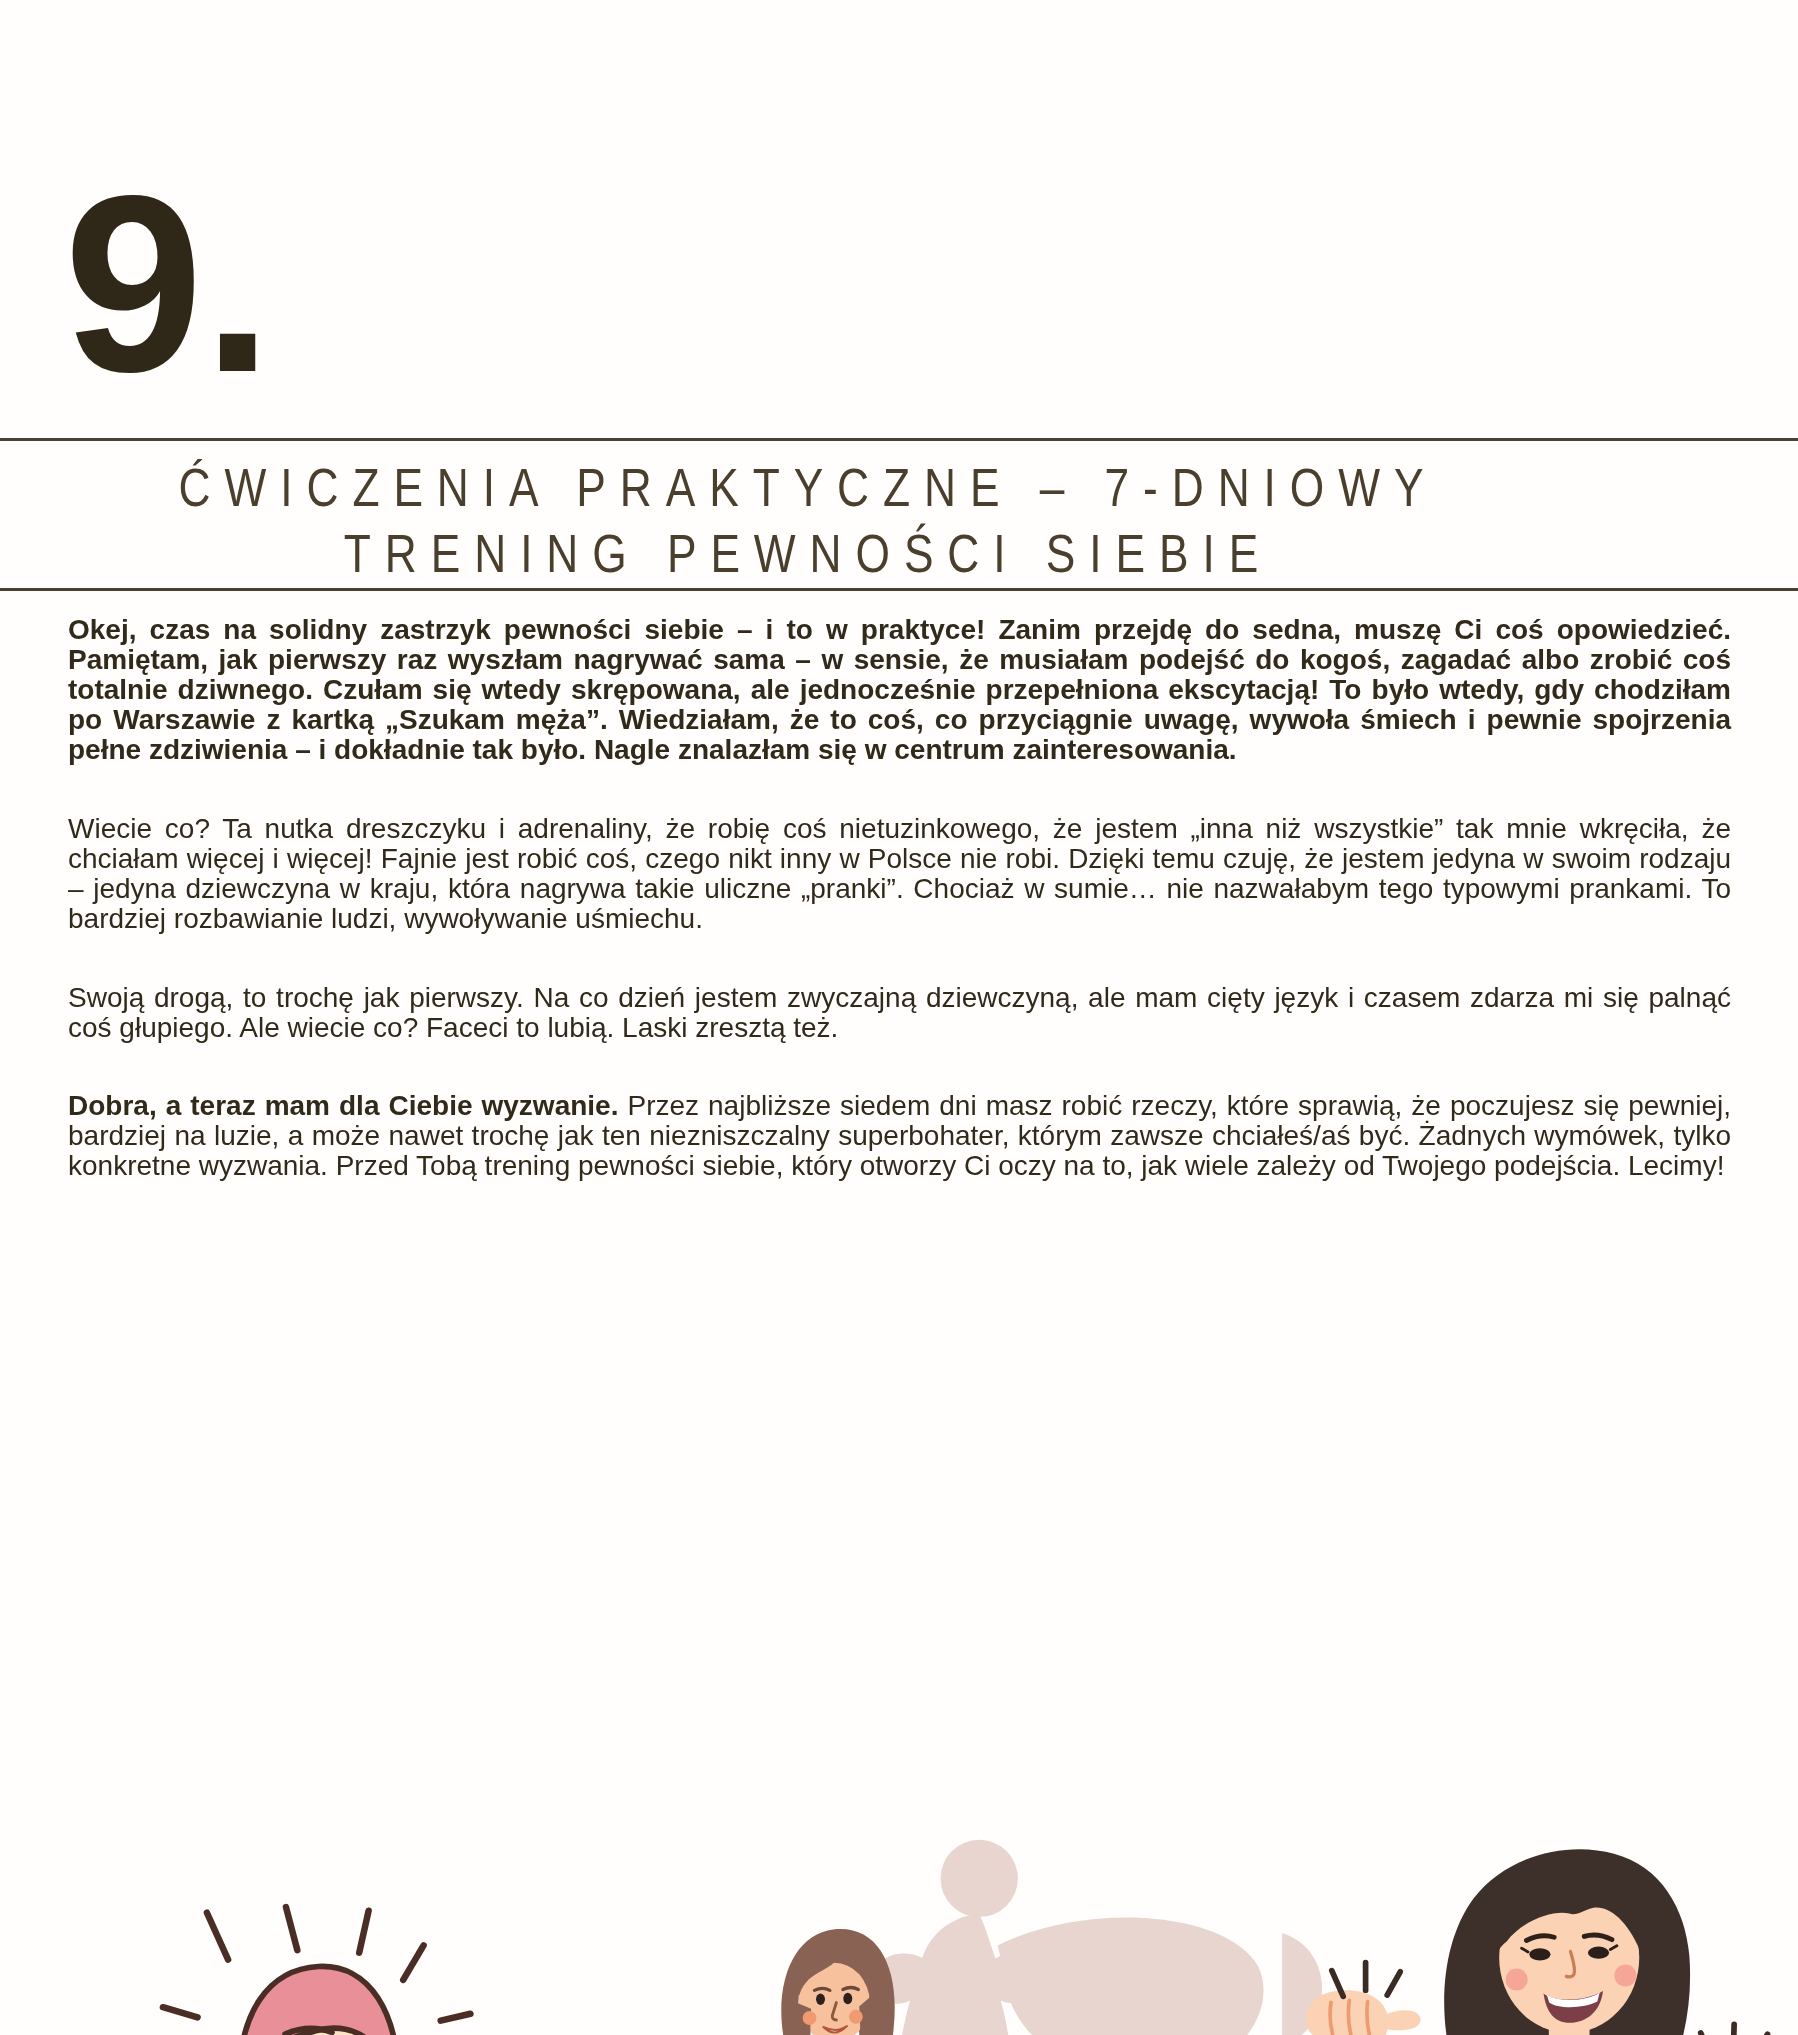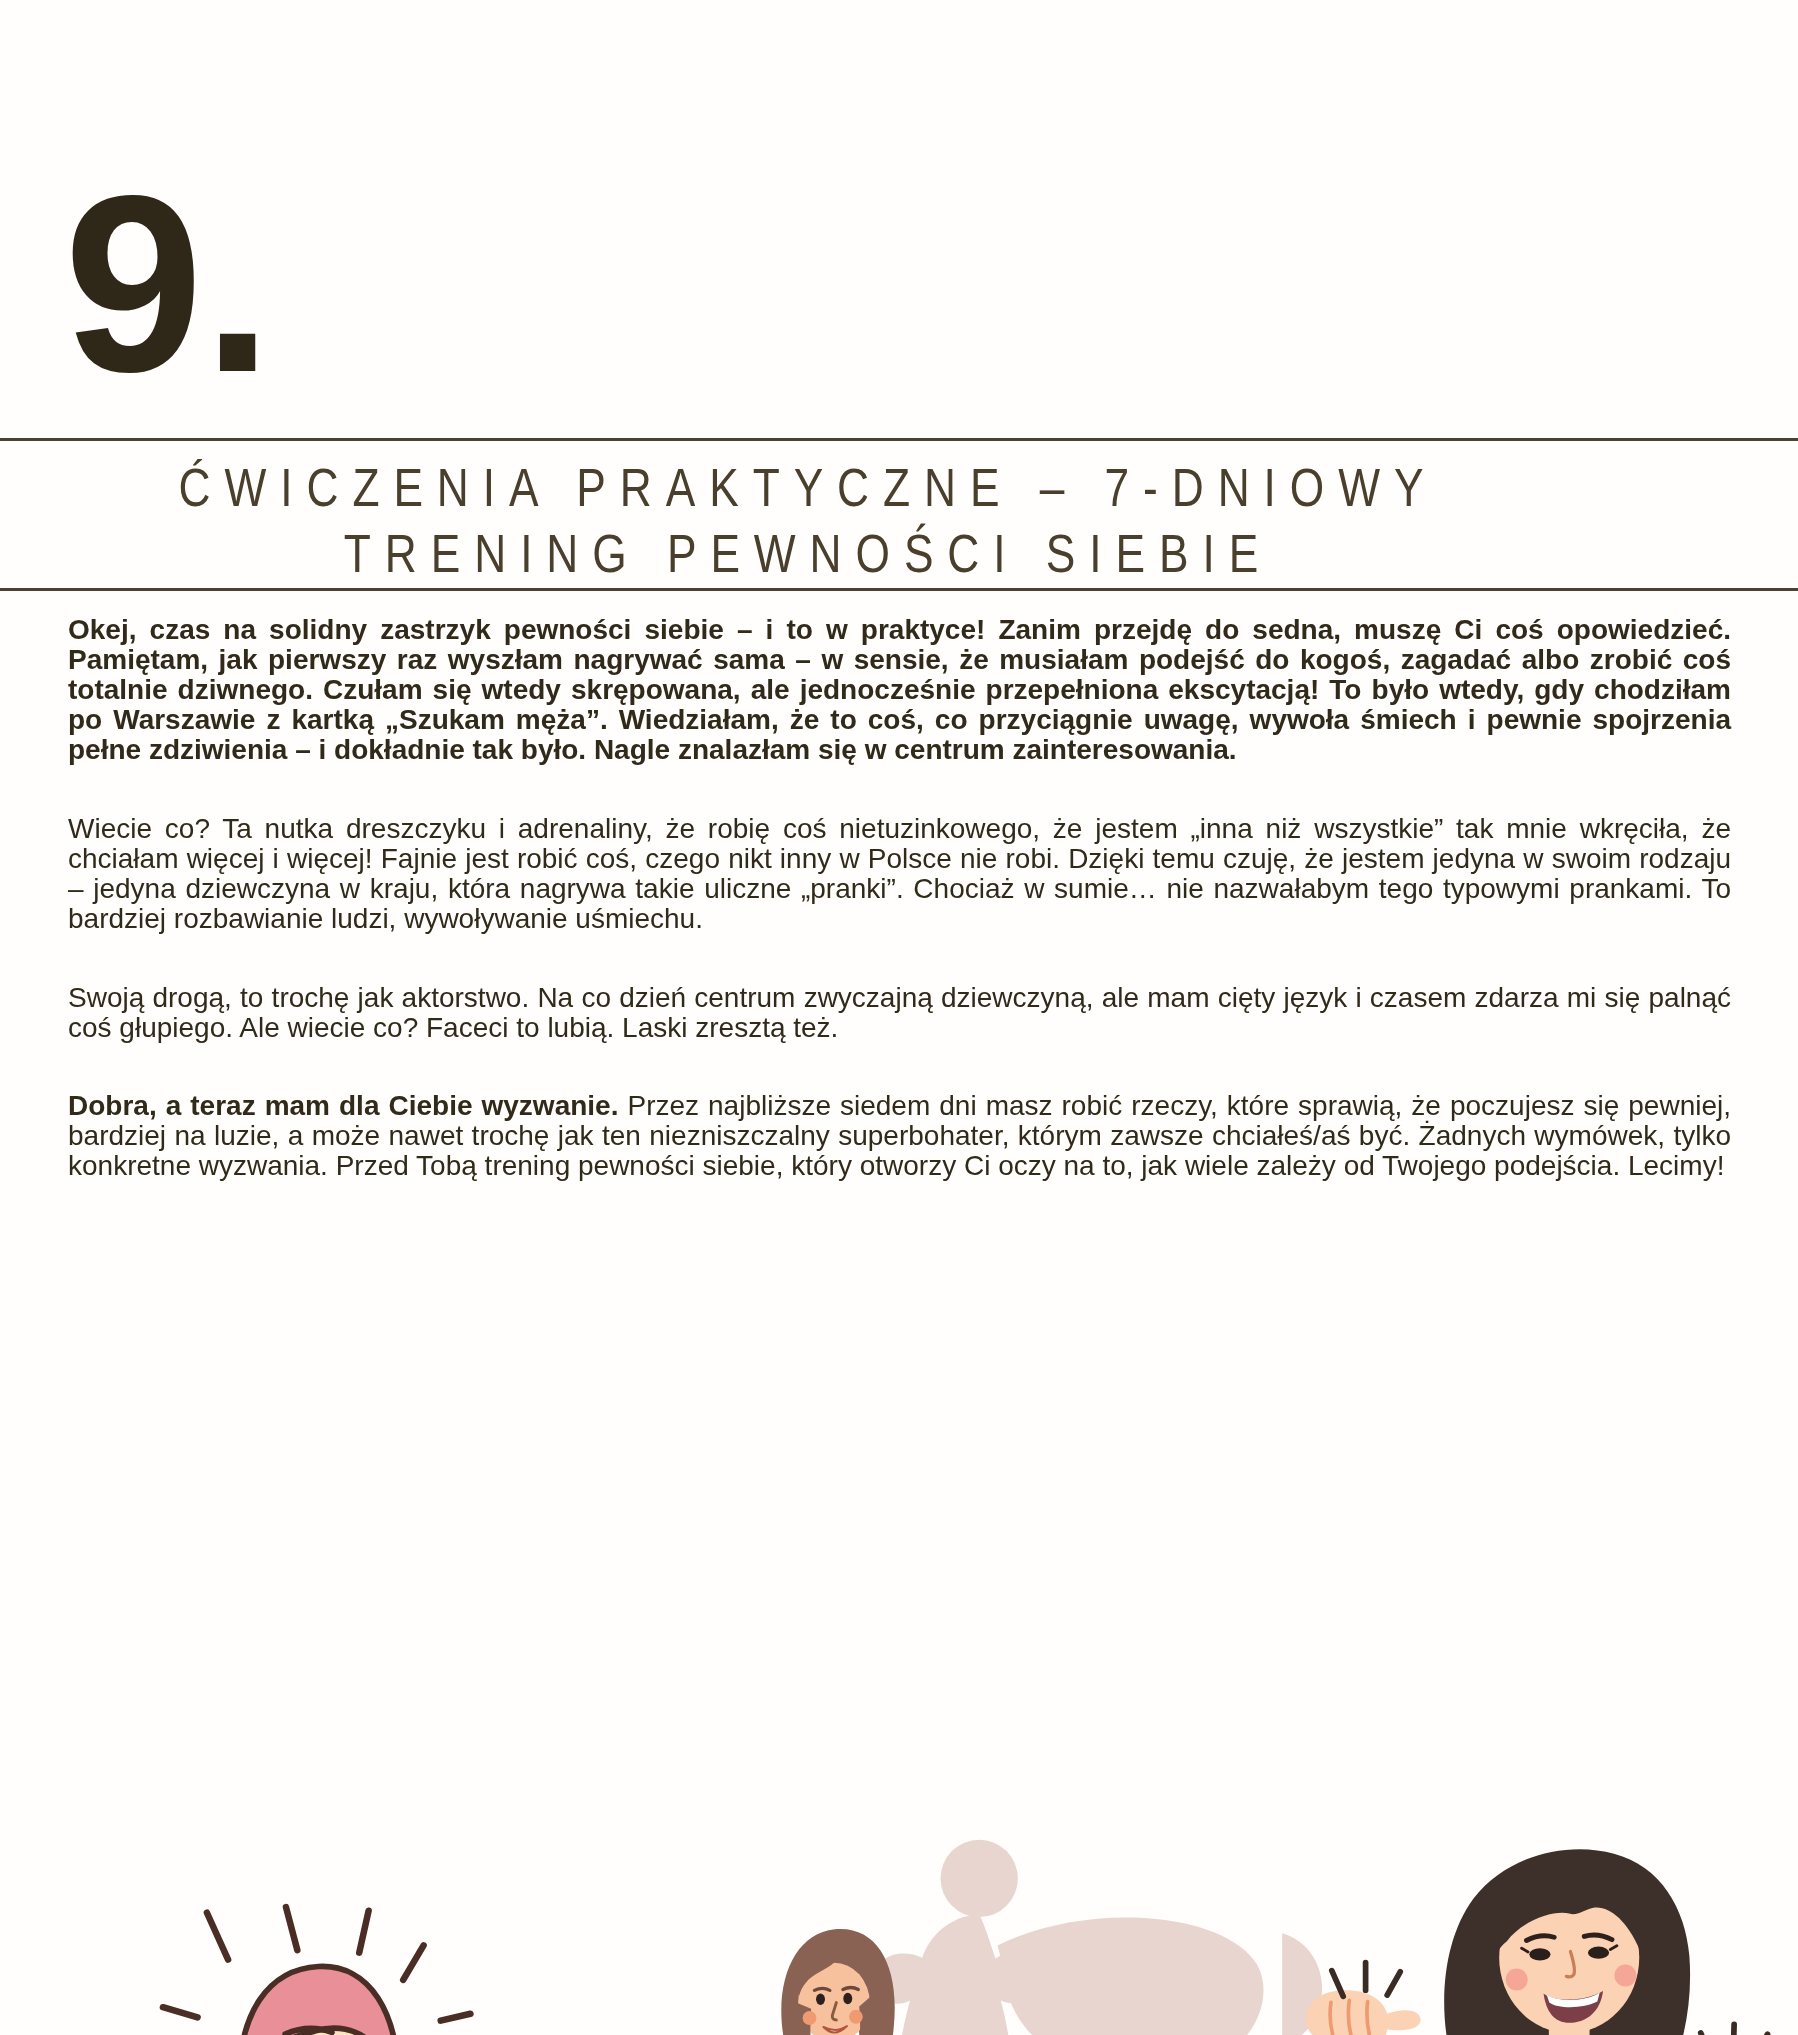--- a/index.html
+++ b/index.html
@@ -35,21 +35,21 @@
   <h1 class="chapter-title">
     <span class="title-line">ĆWICZENIA PRAKTYCZNE – 7-DNIOWY</span>
     <span class="title-line">TRENING PEWNOŚCI SIEBIE</span>
   </h1>
 
   <hr class="rule rule-bottom">
 
   <div class="body-copy">
     <p class="para-bold">Okej, czas na solidny zastrzyk pewności siebie – i to w praktyce! Zanim przejdę do sedna, muszę Ci coś opowiedzieć. Pamiętam, jak pierwszy raz wyszłam nagrywać sama – w sensie, że musiałam podejść do kogoś, zagadać albo zrobić coś totalnie dziwnego. Czułam się wtedy skrępowana, ale jednocześnie przepełniona ekscytacją! To było wtedy, gdy chodziłam po Warszawie z kartką „Szukam męża”. Wiedziałam, że to coś, co przyciągnie uwagę, wywoła śmiech i pewnie spojrzenia pełne zdziwienia – i dokładnie tak było. Nagle znalazłam się w centrum zainteresowania.</p>
     <p>Wiecie co? Ta nutka dreszczyku i adrenaliny, że robię coś nietuzinkowego, że jestem „inna niż wszystkie” tak mnie wkręciła, że chciałam więcej i więcej! Fajnie jest robić coś, czego nikt inny w Polsce nie robi. Dzięki temu czuję, że jestem jedyna w swoim rodzaju – jedyna dziewczyna w kraju, która nagrywa takie uliczne „pranki”. Chociaż w sumie… nie nazwałabym tego typowymi prankami. To bardziej rozbawianie ludzi, wywoływanie uśmiechu.</p>
-    <p>Swoją drogą, to trochę jak aktorstwo. Na co dzień centrum zwyczajną dziewczyną, ale mam cięty język i czasem zdarza mi się palnąć coś głupiego. Ale wiecie co? Faceci to lubią. Laski zresztą też.</p>
+    <p>Swoją drogą, to trochę jak pierwszy. Na co dzień jestem zwyczajną dziewczyną, ale mam cięty język i czasem zdarza mi się palnąć coś głupiego. Ale wiecie co? Faceci to lubią. Laski zresztą też.</p>
     <p><strong>Dobra, a teraz mam dla Ciebie wyzwanie.</strong><span> Przez najbliższe siedem dni masz robić rzeczy, które sprawią, że poczujesz się pewniej, bardziej na luzie, a może nawet trochę jak ten niezniszczalny superbohater, którym zawsze chciałeś/aś być. Żadnych wymówek, tylko konkretne wyzwania. Przed Tobą trening pewności siebie, który otworzy Ci oczy na to, jak wiele zależy od Twojego podejścia. Lecimy!</span></p>
   </div>
 
   <svg id="illu-man" class="illu" viewBox="0 0 1780 1650">
     <g stroke="#4a2e25" stroke-width="16" stroke-linecap="round" fill="none">
       <path d="M400,332 L485,357"></path>
         <path d="M508,100 L560,215"></path>
         <path d="M702,86 L730,192"></path>
       <path d="M905,95 L882,198"></path>
         <path d="M1040,180 L990,265"></path>

